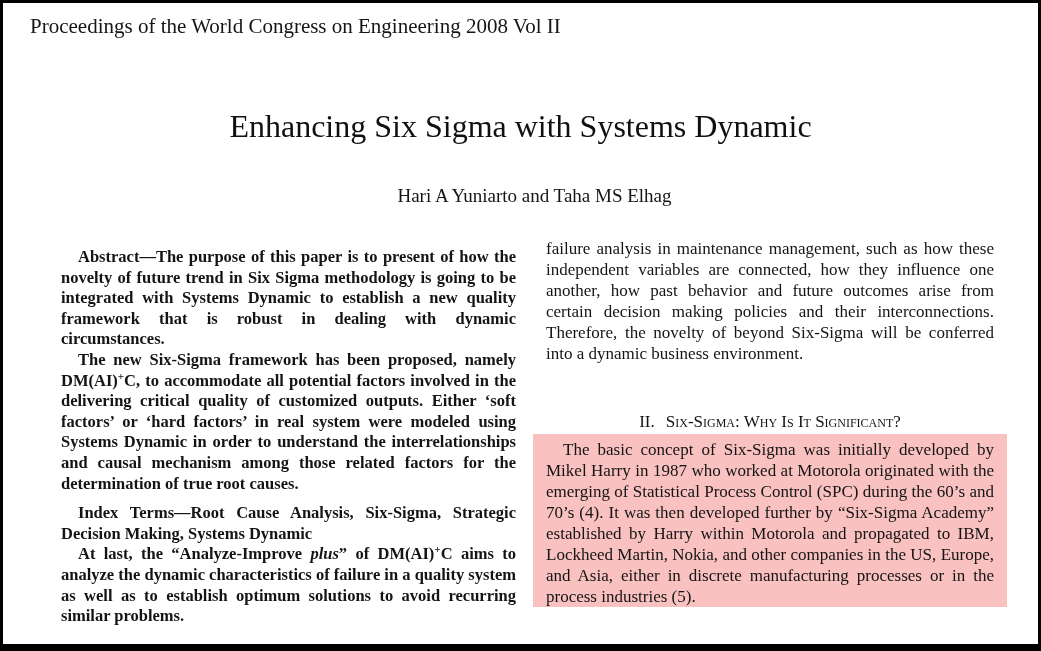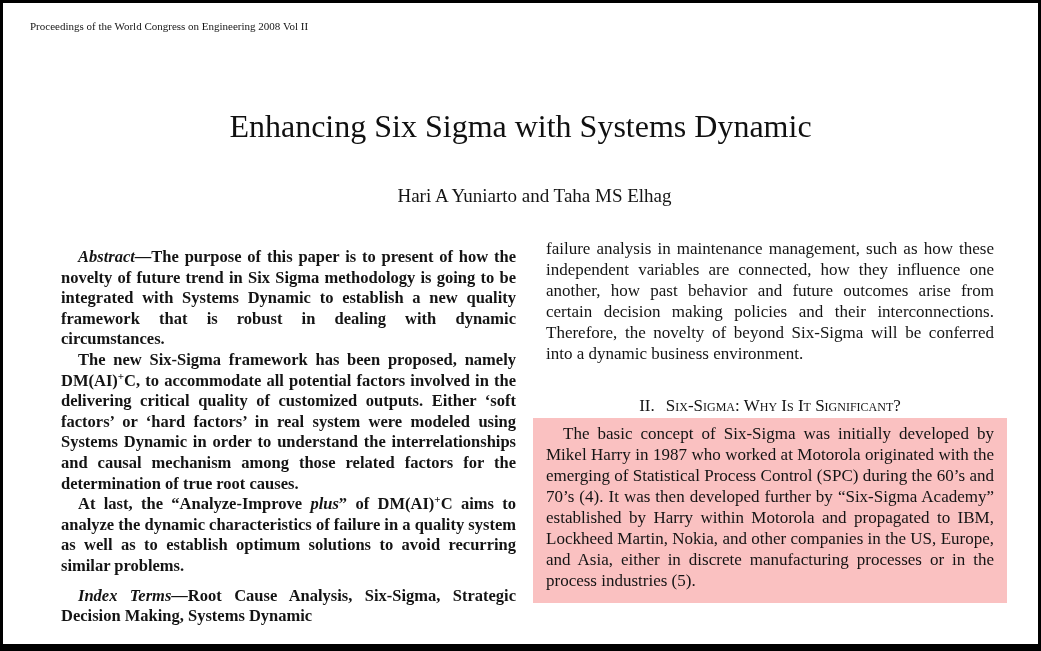--- a/index.html
+++ b/index.html
@@ -12,21 +12,21 @@
     color: #141414;
     overflow: hidden;
     box-sizing: border-box;
     border: 3px solid #000000;
     border-bottom-width: 7px;
   }
   .header {
     position: absolute;
     left: 27px;
     top: 12px;
-    font-size: 11px;
+    font-size: 21px;
     line-height: 22px;
     color: #151515;
   }
   .title {
     position: absolute;
     left: 0;
     right: 0;
     top: 98px;
     margin: 0;
     text-align: center;
@@ -59,44 +59,44 @@
     top: 235px;
     width: 474px;
     font-size: 17px;
     line-height: 21px;
   }
   .para {
     margin: 0;
     text-align: justify;
   }
   .indent { text-indent: 17px; }
-  .label-italic { font-style: italic; }
+  .label-italic { }
   .italic { font-style: italic; }
   .underline { }
   sup.plus {
     font-size: 11px;
     line-height: 0;
     vertical-align: super;
   }
   .index-terms { margin-top: 9px; }
   .sec-heading {
     text-align: center;
     font-weight: normal;
     font-size: 17px;
     white-space: nowrap;
   }
   .sec-heading .sec-num { margin-right: 11px; }
   .sec-heading .sec-title { font-variant: small-caps; }
   .col-left .sec-heading { margin-top: 14px; font-weight: normal; }
   .col-right .para-pad { padding: 0 13px; }
-  .col-right .sec-heading { margin-top: 31px; }
+  .col-right .sec-heading { margin-top: 47px; }
   .highlight {
     margin-top: 2px;
     background: var(--highlight, #fac1c1);
-    padding: 5px 13px 12px 13px;
+    padding: 5px 13px 0 13px;
   }
 </style>
 </head>
 <body>
 
 <div id="screenshot">
 
   <div class="header">
     <div>Proceedings of the World Congress on Engineering 2008 Vol II</div>
   </div>
@@ -104,23 +104,23 @@
   <h1 class="title">Enhancing Six Sigma with Systems Dynamic</h1>
 
   <div class="authors">Hari A Yuniarto and Taha MS Elhag</div>
 
   <div class="col col-left">
 
     <p class="para indent"><span class="label-italic">Abstract</span><span>—The purpose of this paper is to present of how the novelty of future trend in Six Sigma methodology is going to be integrated with Systems Dynamic to establish a new quality framework that is robust in dealing with dynamic circumstances.</span></p>
 
     <p class="para indent"><span>The new Six-Sigma framework has been proposed, namely DM</span><span class="underline">(AI)</span><sup class="plus">+</sup><span>C, to accommodate all potential factors involved in the delivering critical quality of customized outputs. Either ‘soft factors’ or ‘hard factors’ in real system were modeled using Systems Dynamic in order to understand the interrelationships and causal mechanism among those related factors for the determination of true root causes.</span></p>
 
+    <p class="para indent index-terms"><span class="label-italic">Index Terms</span><span>—Root Cause Analysis, Six-Sigma, Strategic Decision Making, Systems Dynamic</span></p>
+
     <p class="para indent"><span>At last, the “Analyze-Improve </span><span class="italic">plus</span><span>” of DM</span><span class="underline">(AI)</span><sup class="plus">+</sup><span>C aims to analyze the dynamic characteristics of failure in a quality system as well as to establish optimum solutions to avoid recurring similar problems.</span></p>
-
-    <p class="para indent index-terms"><span class="label-italic">Index Terms</span><span>—Root Cause Analysis, Six-Sigma, Strategic Decision Making, Systems Dynamic</span></p>
 
     <div class="sec-heading"><span class="sec-num">I.</span><span class="sec-title">Introduction</span></div>
 
   </div>
 
   <div class="col col-right">
 
     <p class="para para-pad">failure analysis in maintenance management, such as how these independent variables are connected, how they influence one another, how past behavior and future outcomes arise from certain decision making policies and their interconnections. Therefore, the novelty of beyond Six-Sigma will be conferred into a dynamic business environment.</p>
 
     <div class="sec-heading"><span class="sec-num">II.</span><span class="sec-title">Six-Sigma: Why Is It Significant?</span></div>

